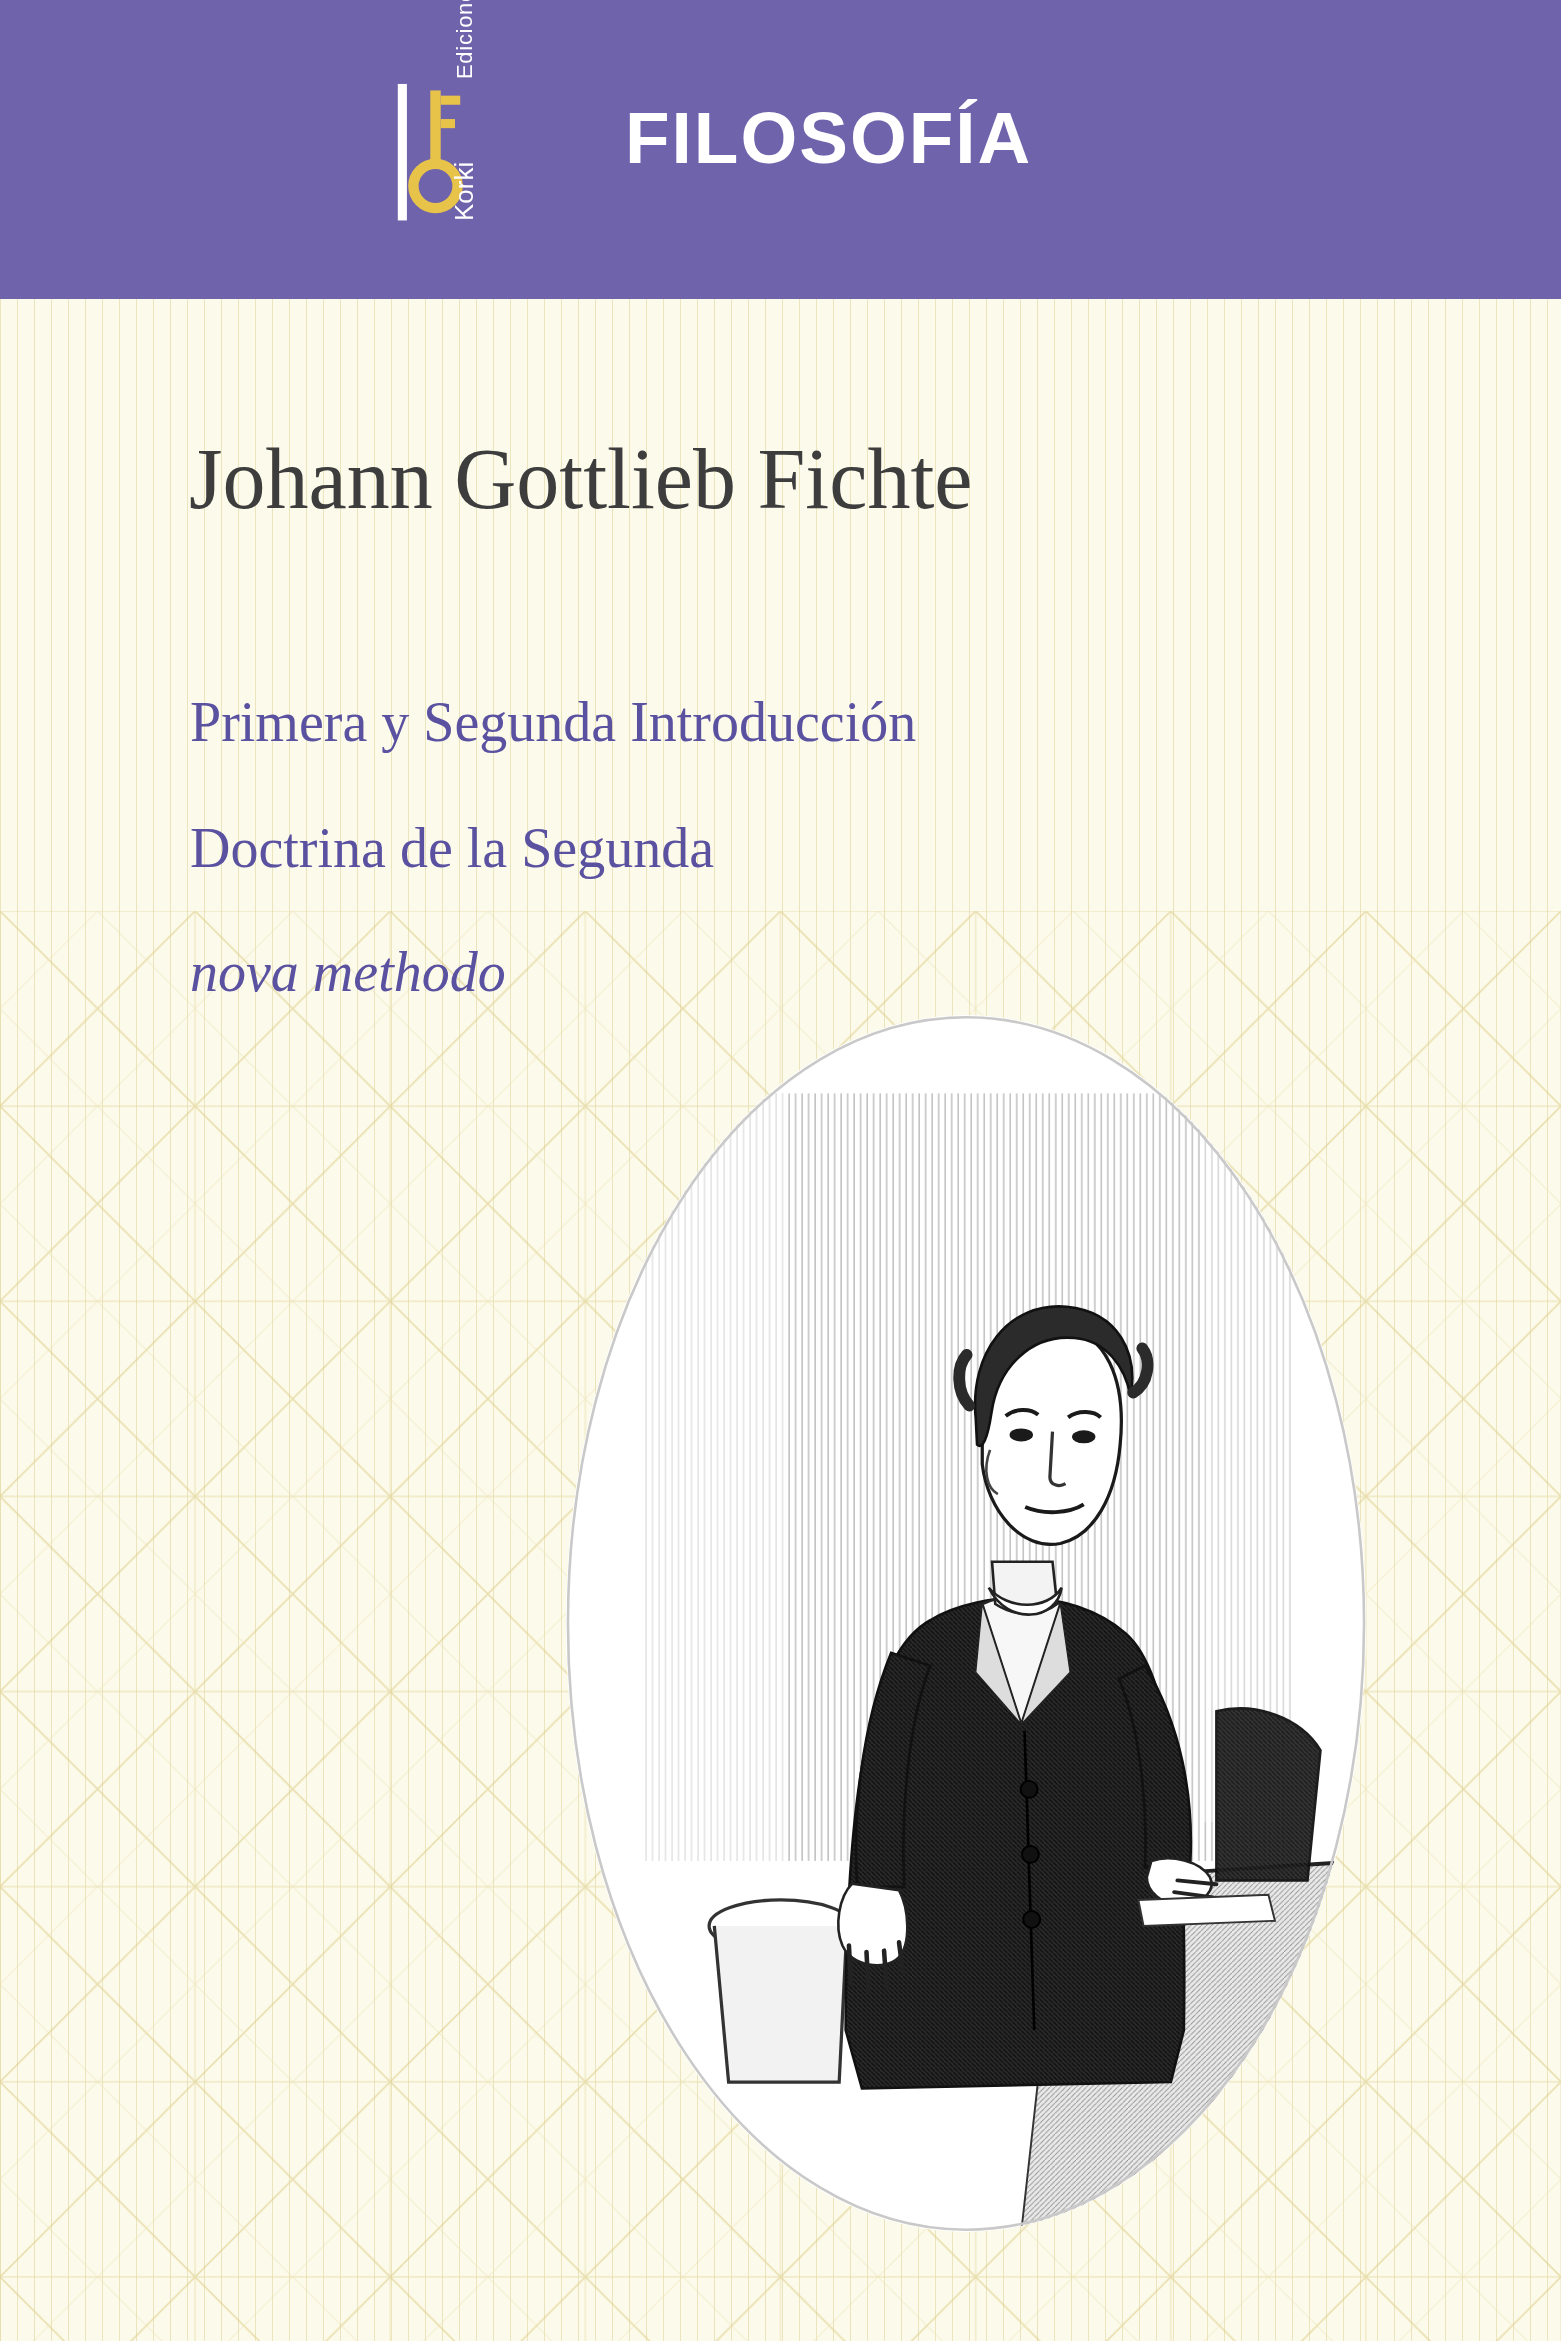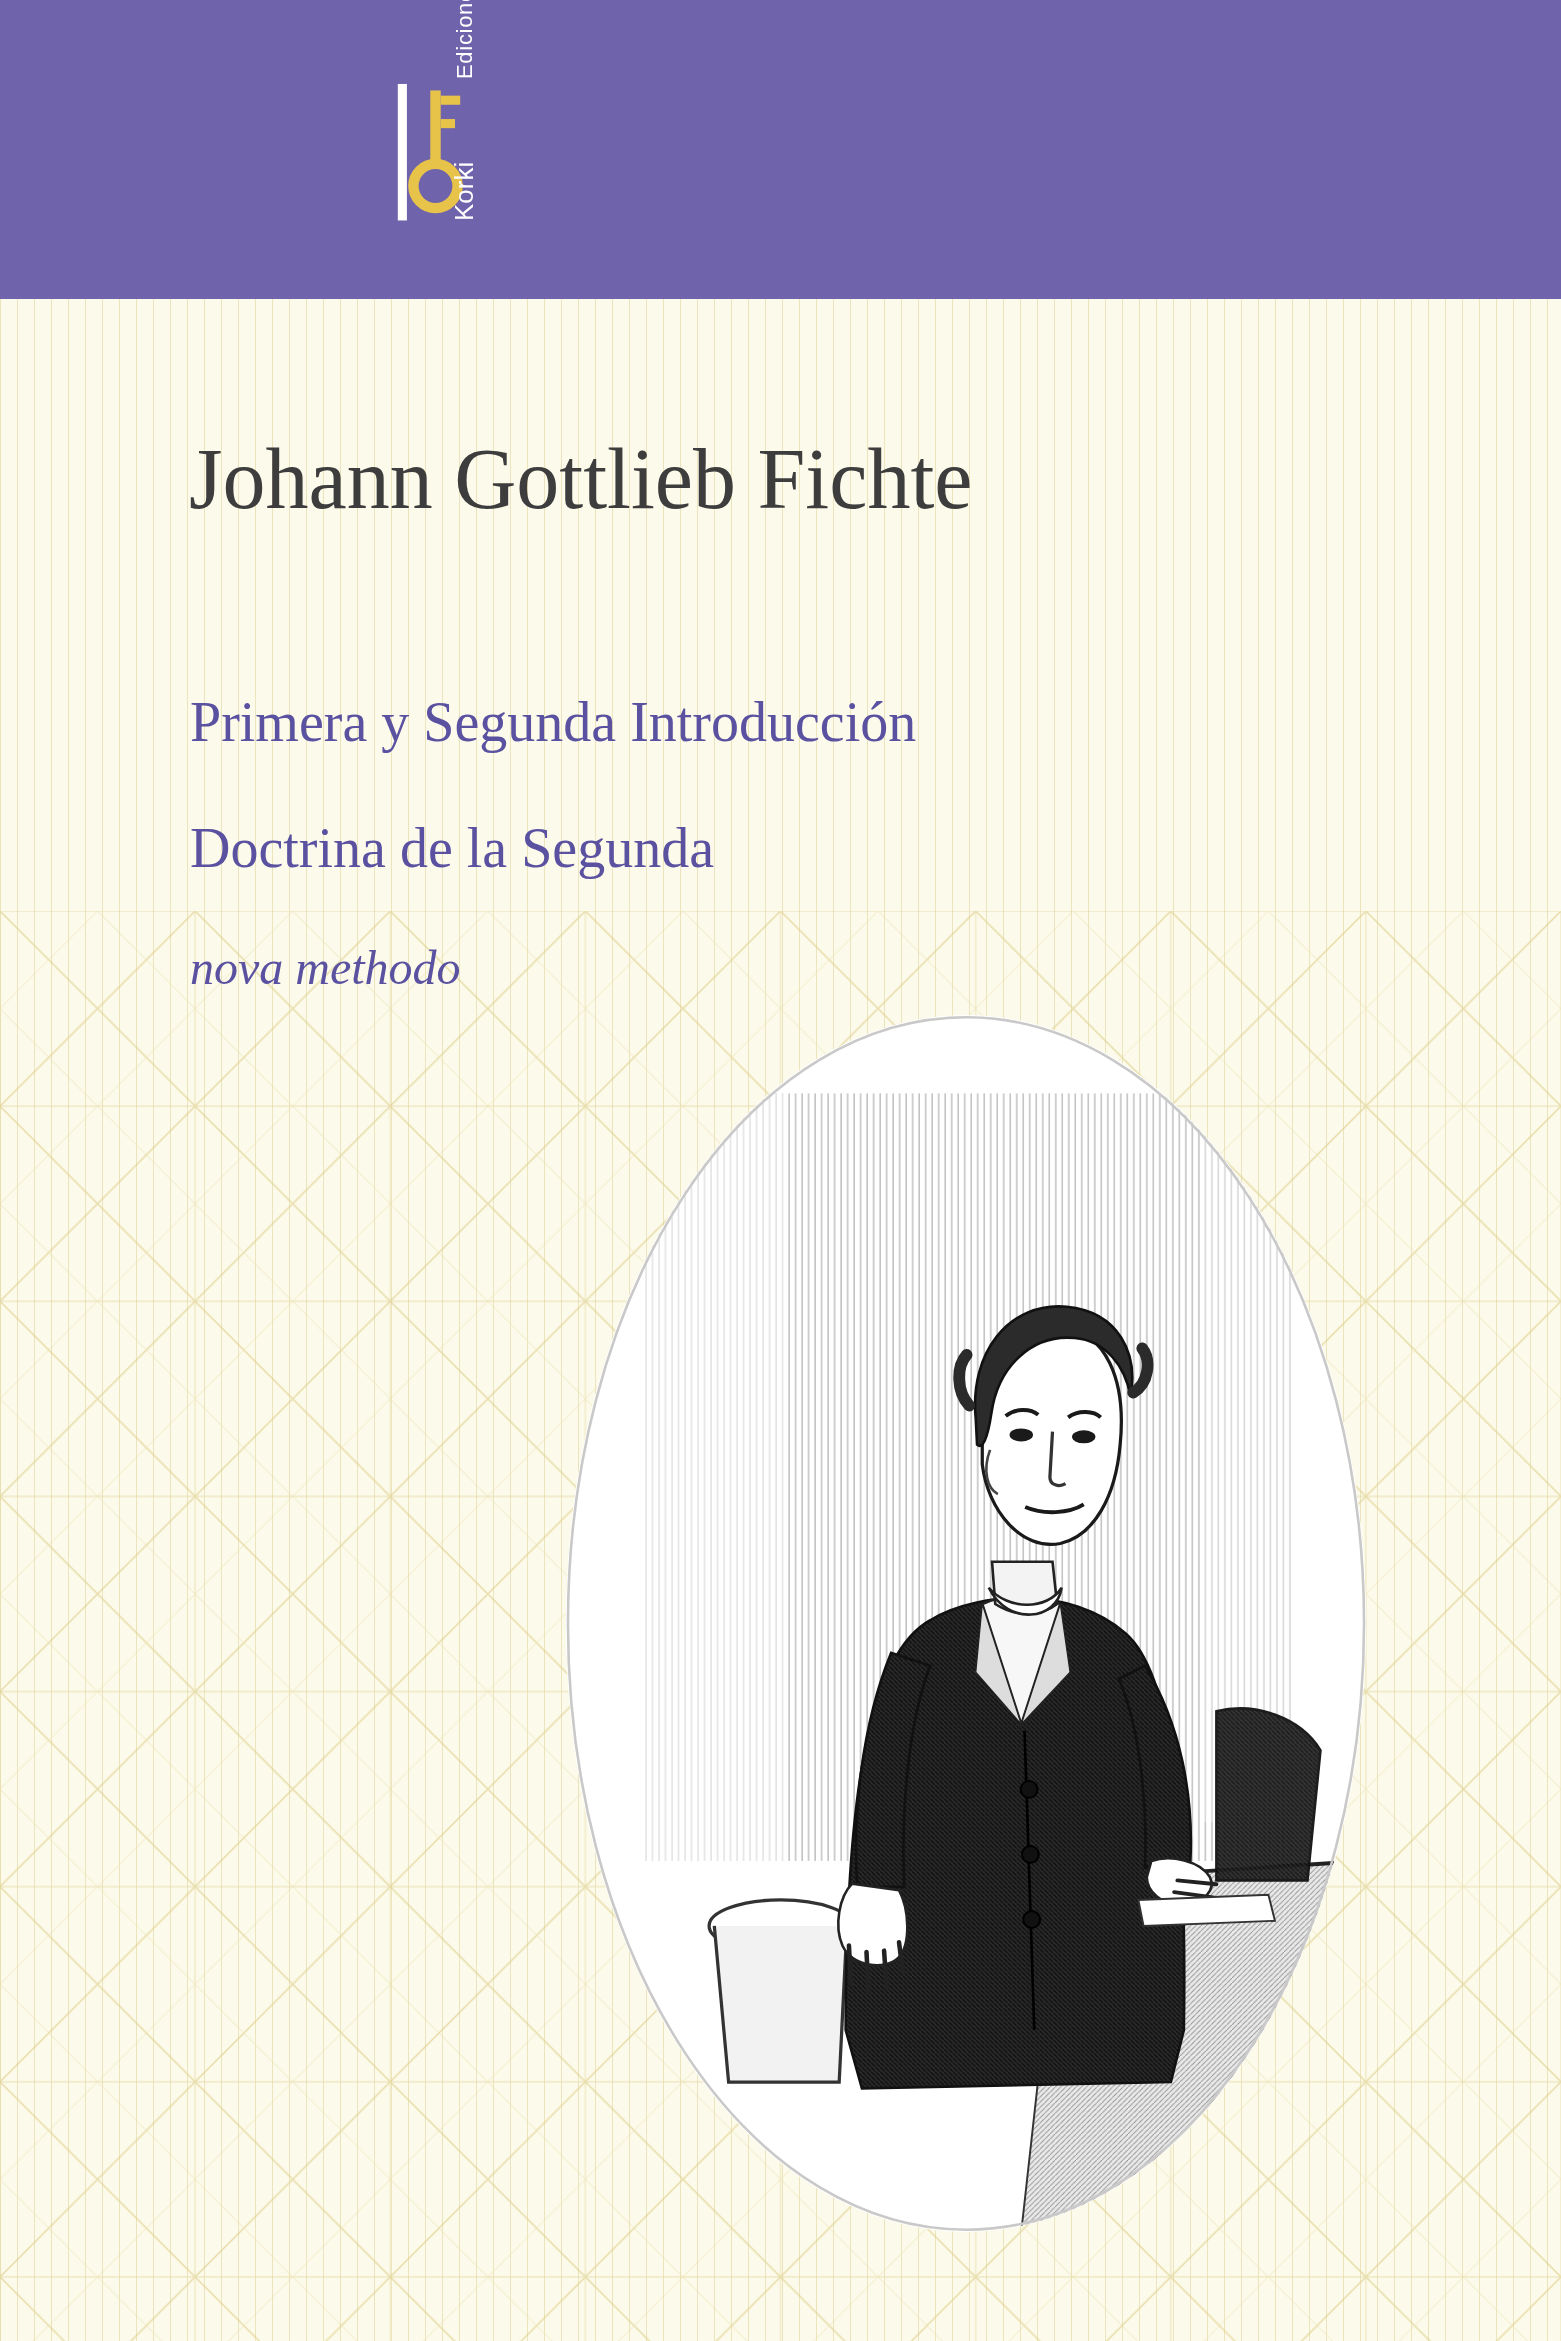--- a/index.html
+++ b/index.html
@@ -107,21 +107,21 @@
     color: #5a51a0;
     font-family: "Liberation Serif", serif;
     white-space: nowrap;
   }
   .title-1 { top: 690px; }
   .title-2 { top: 816px; }
   .subtitle {
     position: absolute;
     left: 190px;
     top: 940px;
-    font-size: 48px;
+    font-size: 56px;
     color: #5a51a0;
     font-style: italic;
     font-family: "Liberation Serif", serif;
     white-space: nowrap;
   }
 
   
   .portrait {
     position: absolute;
     left: 566px;
@@ -166,20 +166,21 @@
 
         <rect x="78" y="36" width="30" height="14" fill="#e8c34a"></rect>
         <rect x="78" y="72" width="22" height="14" fill="#e8c34a"></rect>
       </svg>
       <div class="logo-text">Ediciones</div>
     </div>
     <div style="position:absolute;left:449px;top:78px;width:39px;">
       <div style="transform:rotate(-90deg);transform-origin:left top;position:absolute;left:0;top:143px;color:#ffffff;font-family:'Liberation Sans',sans-serif;font-size:26px;white-space:nowrap;">Korki</div>
     </div>
 
+    <div class="collection-title">FILOSOFÍA</div>
   </div>
 
   <div class="author">Johann Gottlieb Fichte</div>
 
   <div class="title-line title-1">Primera y Segunda Introducción</div>
   <div class="title-line title-2">Doctrina de la Segunda</div>
   <div class="subtitle">nova methodo</div>
 
   <div class="portrait">
     <svg width="800" height="1217" viewBox="0 0 1230 1870" xmlns="http://www.w3.org/2000/svg">

